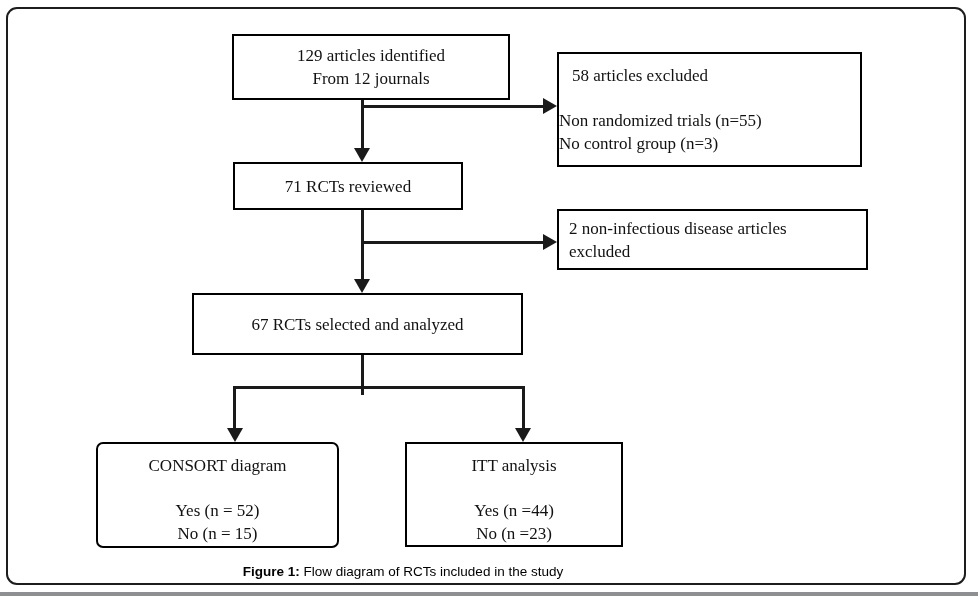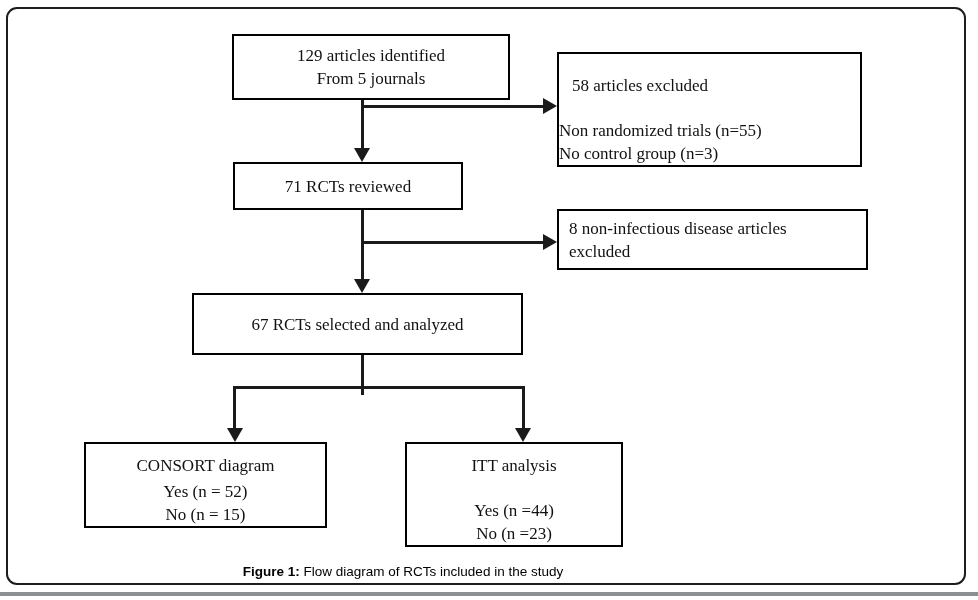--- a/index.html
+++ b/index.html
@@ -58,21 +58,21 @@
     border-left: 8px solid transparent;
     border-right: 8px solid transparent;
     border-top: 14px solid #1a1a1a;
   }
   .arrow-right {
     position: absolute; width: 0; height: 0;
     border-top: 8px solid transparent;
     border-bottom: 8px solid transparent;
     border-left: 14px solid #1a1a1a;
   }
-  .excl-title { padding: 20px 8px 0 13px; }
+  .excl-title { padding: 10px 8px 0 13px; }
   .excl-reason { padding-right: 6px; }
   .excl2-line { padding-left: 10px; padding-right: 10px; }
   .excl2-wrap { padding-top: 6px; }
   .caption {
     position: absolute;
     left: 0; top: 563px;
     width: 806px;
     text-align: center;
     font-family: "Liberation Sans", sans-serif;
     font-size: 13.5px;
@@ -83,44 +83,44 @@
 </style>
 </head>
 <body>
 
 <div class="canvas">
 
   <div class="page-border"></div>
 
   <div class="fbox centered" style="left:232px; top:34px; width:278px; height:66px;">
     <div>129 articles identified</div>
-    <div>From 5 journals</div>
+    <div>From 12 journals</div>
   </div>
 
   <div class="fbox" style="left:557px; top:52px; width:305px; height:115px;">
     <div class="excl-title">58 articles excluded</div>
     <div class="spacer"></div>
     <div class="excl-reason">Non randomized trials (n=55)</div>
     <div class="excl-reason">No control group (n=3)</div>
   </div>
 
   <div class="fbox centered" style="left:233px; top:162px; width:230px; height:48px;">
     <div>71 RCTs reviewed</div>
   </div>
 
   <div class="fbox excl2-wrap" style="left:557px; top:209px; width:311px; height:61px;">
-    <div class="excl2-line">8 non-infectious disease articles</div>
+    <div class="excl2-line">2 non-infectious disease articles</div>
     <div class="excl2-line">excluded</div>
   </div>
 
   <div class="fbox centered" style="left:192px; top:293px; width:331px; height:62px;">
     <div>67 RCTs selected and analyzed</div>
   </div>
 
-  <div class="fbox top-pad" style="left:84px; top:442px; width:243px; height:86px;">
+  <div class="fbox top-pad" style="left:96px; top:442px; width:243px; height:106px;border-radius:7px;">
     <div>CONSORT diagram</div>
     <div class="spacer"></div>
     <div>Yes (n = 52)</div>
     <div>No (n = 15)</div>
   </div>
 
   <div class="fbox top-pad" style="left:405px; top:442px; width:218px; height:105px;">
     <div>ITT analysis</div>
     <div class="spacer"></div>
     <div>Yes (n =44)</div>

